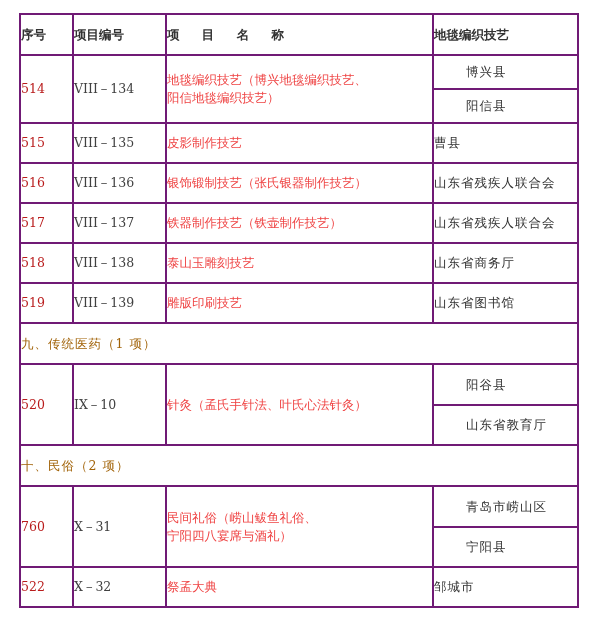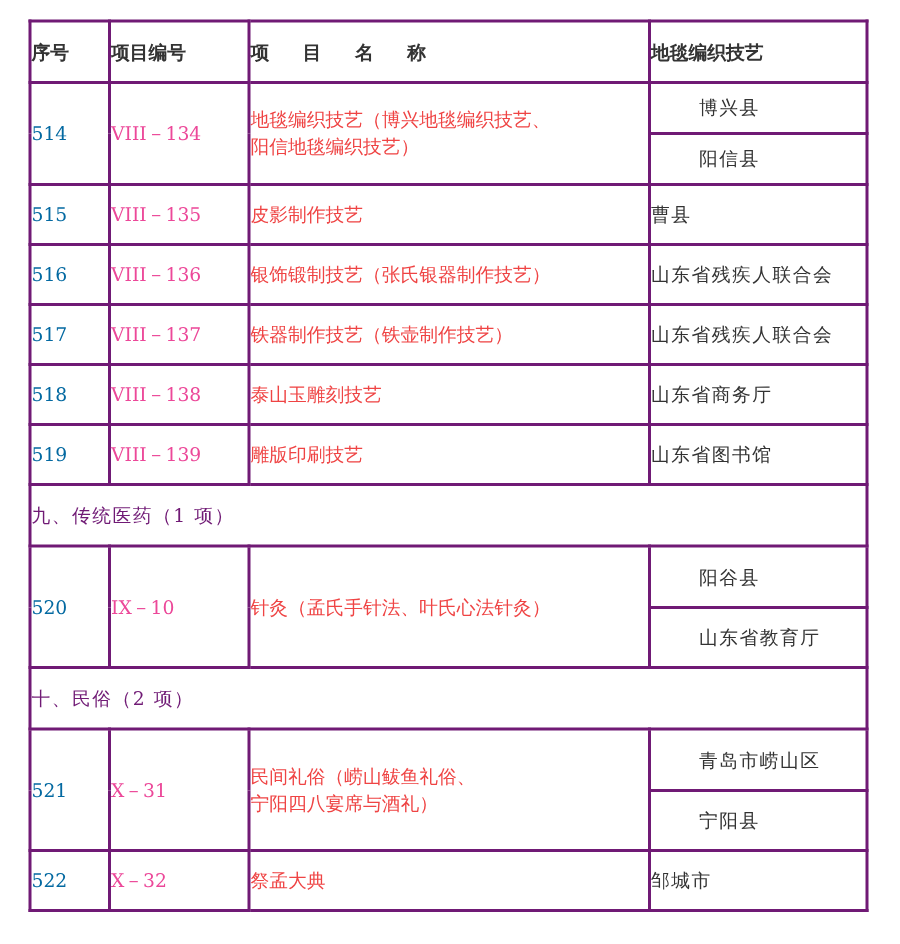--- a/index.html
+++ b/index.html
@@ -14,27 +14,27 @@
   table.list td, table.list th {
     border: 2px solid #701a75;
     text-align: left; vertical-align: middle;
     padding: 0; font-size: 12.5px; line-height: 18px;
   }
   table.list th {
     font-family: "DejaVu Sans", "Liberation Sans", sans-serif;
     font-weight: bold; font-size: 12.5px; color: #333; height: 39px;
   }
   th.name-head { letter-spacing: 9px; }
-  td.seq { color: #0369a1; font-size: 12px; }
-  td.code { color: #ec4899; font-size: 12.5px; }
+  td.seq { color: #b91c1c; font-size: 12px; }
+  td.code { color: #404040; font-size: 12.5px; }
   td.name { color: #ef4444; }
   td.unit { color: #333; letter-spacing: 1px; }
   tr.row td { height: 38px; }
   tr.half td.unit { height: 32px; padding-left: 32px; }
-  tr.section td { height: 39px; color: #701a75; letter-spacing: 1px; }
+  tr.section td { height: 39px; color: #a16207; letter-spacing: 1px; }
   col.c1 { width: 53px; }
   col.c2 { width: 93px; }
   col.c3 { width: 267px; }
   col.c4 { width: 145px; }
 </style>
 </head>
 <body>
 
 <table class="list">
   <colgroup>
@@ -113,21 +113,21 @@
     </tr>
     <tr class="half">
       <td class="unit" style="height:38px">山东省教育厅</td>
     </tr>
 
     <tr class="section">
       <td colspan="4">十、民俗（2 项）</td>
     </tr>
 
     <tr class="half">
-      <td class="seq" rowspan="2">521</td>
+      <td class="seq" rowspan="2">760</td>
       <td class="code" rowspan="2">X－31</td>
       <td class="name" rowspan="2">
         <div>民间礼俗（崂山鲅鱼礼俗、</div>
         <div>宁阳四八宴席与酒礼）</div>
       </td>
       <td class="unit" style="height:39px">青岛市崂山区</td>
     </tr>
     <tr class="half">
       <td class="unit" style="height:38px">宁阳县</td>
     </tr>

